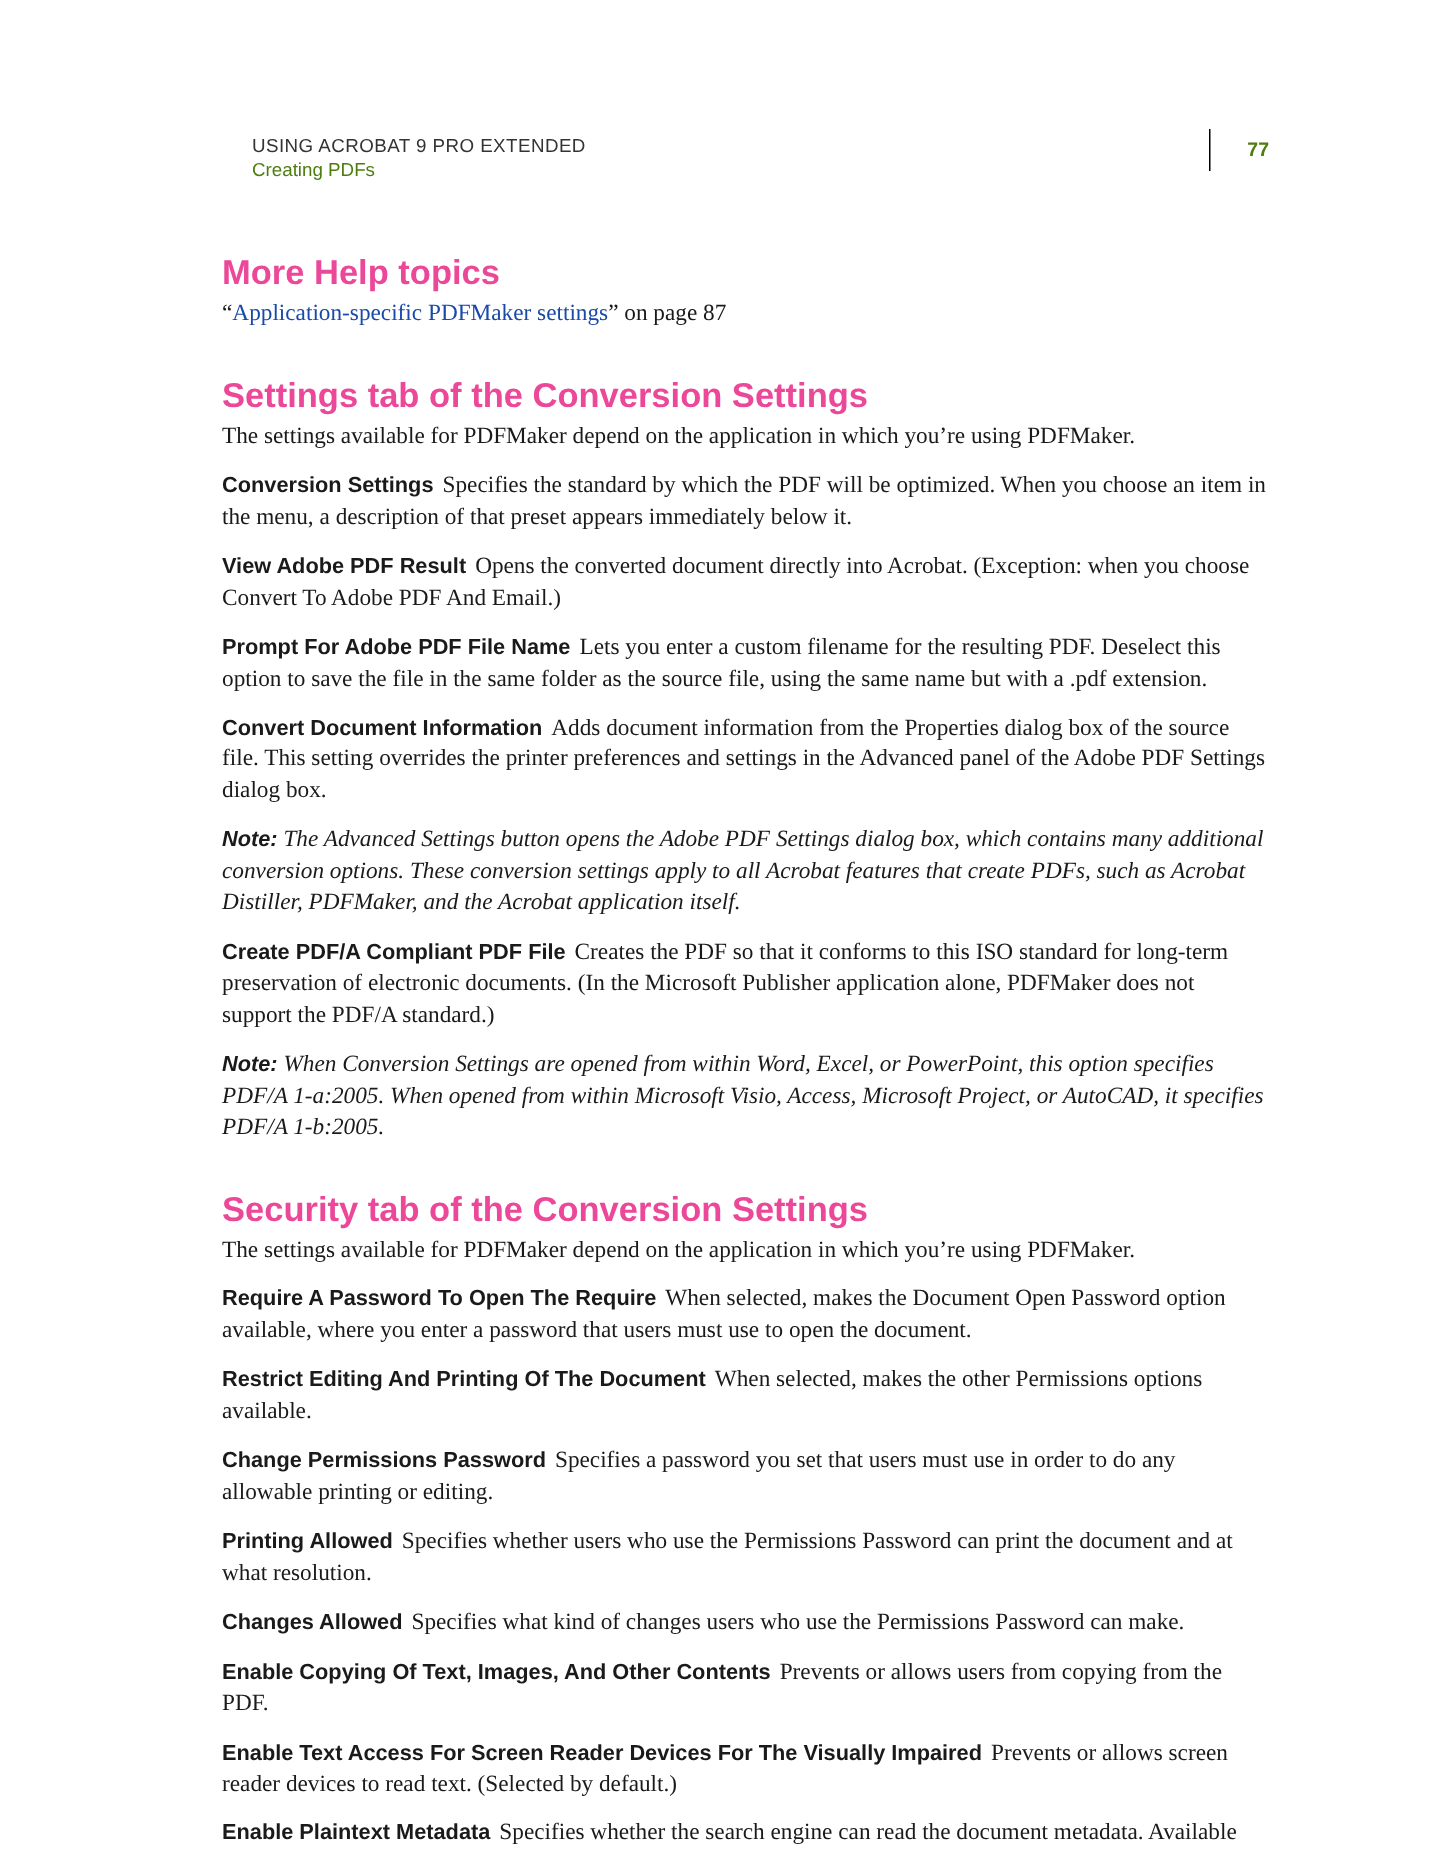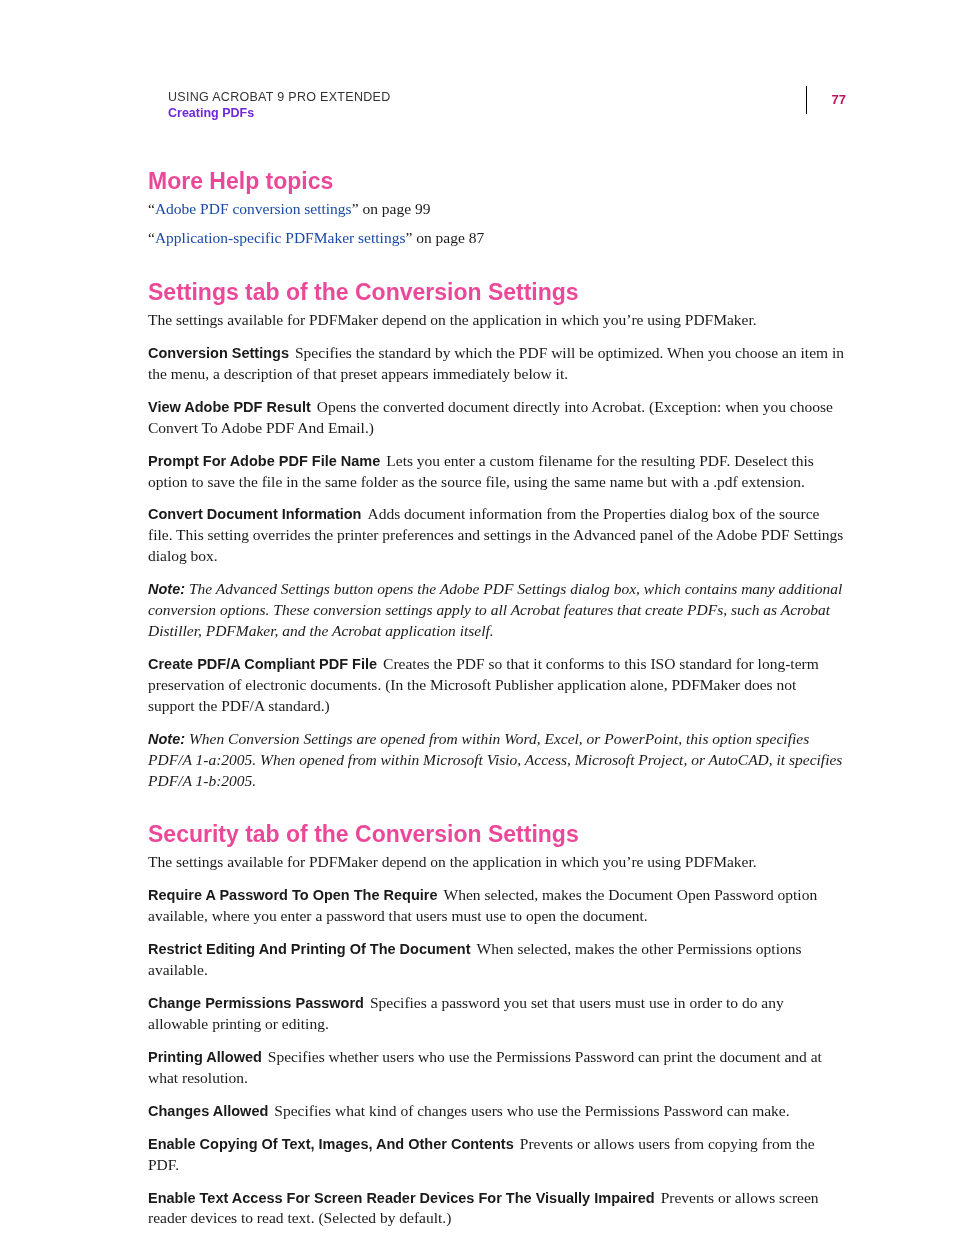--- a/index.html
+++ b/index.html
@@ -24,31 +24,31 @@
   .header-lines {
     font-family: "Myriad Pro", "Segoe UI", Arial, sans-serif;
     font-size: 12.5px;
     letter-spacing: 0.3px;
     color: #333;
     line-height: 1.45;
   }
   .header-sub {
     font-family: "Myriad Pro", "Segoe UI", Arial, sans-serif;
     font-size: 12.5px;
-    font-weight: 700;
-    color: #6d28d9;
+    font-weight: 400;
+    color: #4d7c0f;
   }
   .page-number {
     position: absolute;
     right: 0;
     top: -2px;
     font-family: "Myriad Pro", "Segoe UI", Arial, sans-serif;
     font-size: 13px;
     font-weight: 700;
-    color: #be185d;
+    color: #4d7c0f;
     padding-left: 25px;
     border-left: 1.5px solid #000;
     line-height: 28px;
     height: 28px;
   }
   h2 {
     font-family: "Myriad Pro", "Segoe UI", Arial, sans-serif;
     font-weight: 700;
     font-size: 23px;
     margin: 0 0 4px 0;
@@ -97,23 +97,20 @@
 
   <div class="header-area">
     <div class="header-lines">USING ACROBAT 9 PRO EXTENDED</div>
     <div class="header-sub">Creating PDFs</div>
     <div class="page-number">77</div>
   </div>
 
   <div class="section">
     <h2>More Help topics</h2>
     <p class="ref-line">
-      <span>“</span><a class="link" href="#">Adobe PDF conversion settings</a><span>” on page 99</span>
-    </p>
-    <p class="ref-line">
       <span>“</span><a class="link" href="#">Application-specific PDFMaker settings</a><span>” on page 87</span>
     </p>
   </div>
 
   <div class="section">
     <h2>Settings tab of the Conversion Settings</h2>
     <p class="intro">The settings available for PDFMaker depend on the application in which you’re using PDFMaker.</p>
 
     <p><span class="term">Conversion Settings</span><span>Specifies the standard by which the PDF will be optimized. When you choose an item in the menu, a description of that preset appears immediately below it.</span></p>
 

